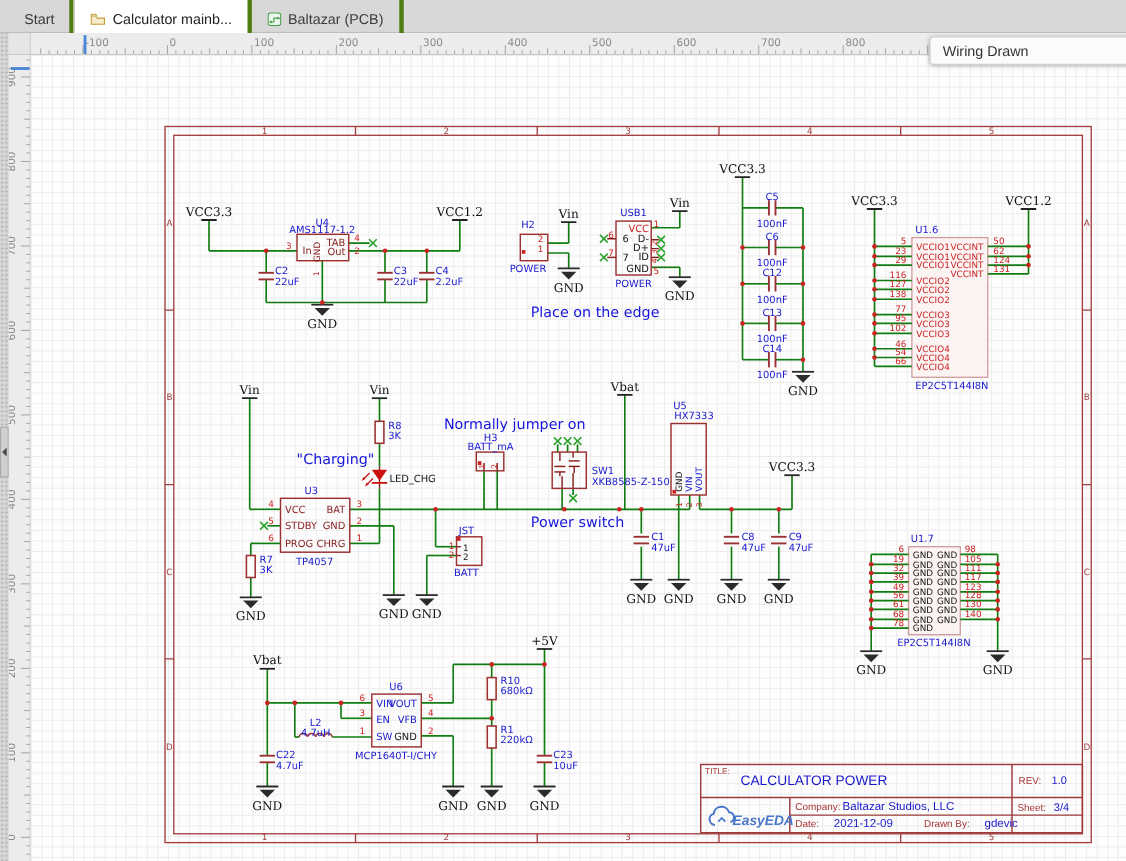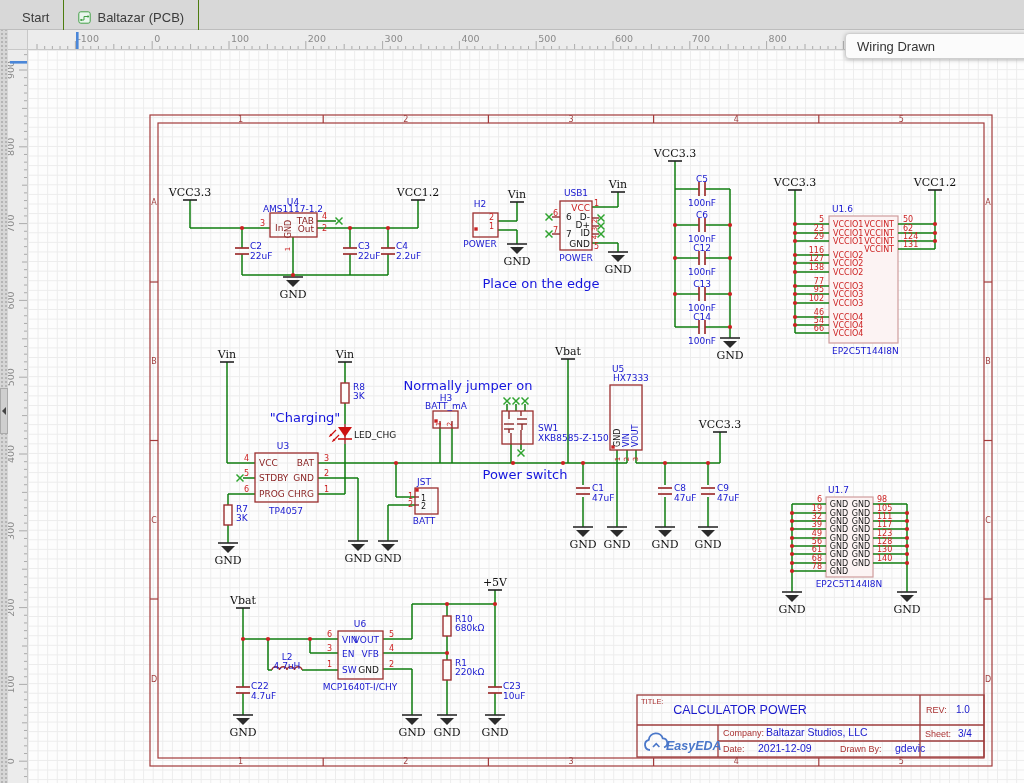--- a/index.html
+++ b/index.html
@@ -2,21 +2,21 @@
 <html><head>
 <meta charset="utf-8">
 <style>
   html,body{margin:0;padding:0;width:1024px;height:783px;overflow:hidden;
     font-family:"Liberation Sans","DejaVu Sans",sans-serif;background:#e9e9e9;}
   #app{position:relative;width:1024px;height:783px;background:#fff;}
   
   #tabbar{position:absolute;left:0;top:0;width:1024px;height:30px;background:#d8d8d8;
     border-bottom:1px solid #bdbdbd;display:flex;align-items:stretch;padding-left:8px;box-sizing:border-box;}
   .tab{display:flex;align-items:center;gap:6px;padding:17px 14px;font-size:13px;color:#3c3c3c;
-    border-right:1px solid #4d7c0f;cursor:default;white-space:nowrap;}
+    border-right:4px solid #4d7c0f;cursor:default;white-space:nowrap;}
   .tab.active{background:#ffffff;color:#222;border-left:1px solid #c6c6c6;margin-bottom:-1px;}
   .ticon{display:inline-flex;align-items:center;}
   
   #leftstrip{position:absolute;left:0;top:0;width:8px;height:783px;background-color:#d6d6d6;
     background-image:radial-gradient(#b5b5b5 0.8px, transparent 0.9px);background-size:4px 4px;}
   #handle{position:absolute;left:0;top:388px;width:8px;height:46px;background:#cfcfcf;
     border:1px solid #aaa;box-sizing:border-box;display:flex;align-items:center;justify-content:center;}
   #handle .tri{width:0;height:0;border-top:4px solid transparent;border-bottom:4px solid transparent;
     border-right:4px solid #444;}
   
@@ -43,20 +43,29 @@
   <div id="leftstrip">
     <div id="handle">
         <span class="tri"></span>
       </div>
   </div>
 
   <div id="tabbar">
     <div class="tab">
         <span>Start</span>
       </div>
+    <div class="tab active">
+      <span class="ticon">
+        <svg width="14" height="11" viewBox="0 0 14 11">
+            <path d="M1 2.5 h4 l1.5 2 H13 v5.5 H1 z" fill="#f7ecca" stroke="#c49a36"></path>
+            <path d="M1 2.5 V1 h4 l1 1.5" fill="none" stroke="#c49a36"></path>
+          </svg>
+      </span>
+      <span>Calculator mainb...</span>
+    </div>
     <div class="tab">
       <span class="ticon">
         <svg width="13" height="13" viewBox="0 0 13 13">
             <rect x="0.8" y="0.8" width="11.4" height="11.4" rx="2" fill="#eaf6ee" stroke="#43a047"></rect>
             <path d="M3 9 h3 V5.5 h4" stroke="#43a047" fill="none"></path>
             <circle cx="3.2" cy="9" r="1.1" fill="#43a047"></circle>
             <circle cx="10" cy="5.5" r="1.1" fill="#43a047"></circle>
           </svg>
       </span>
       <span>Baltazar (PCB)</span>

